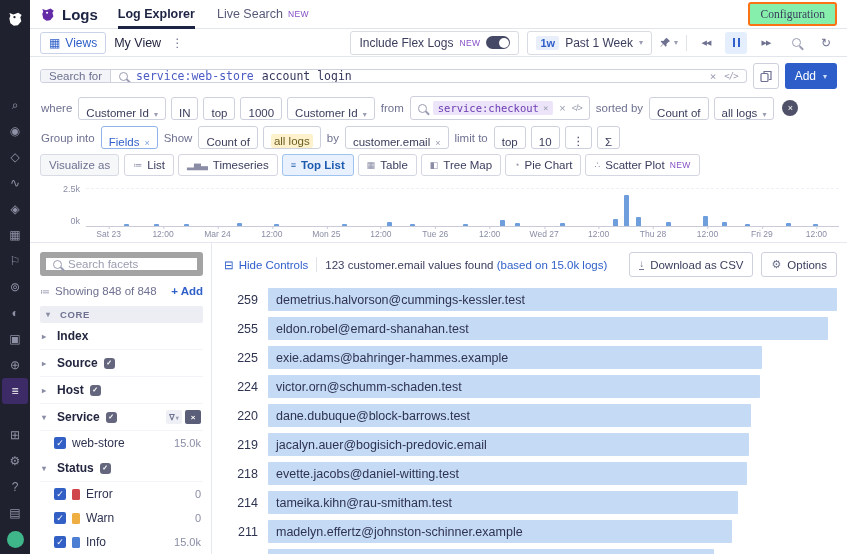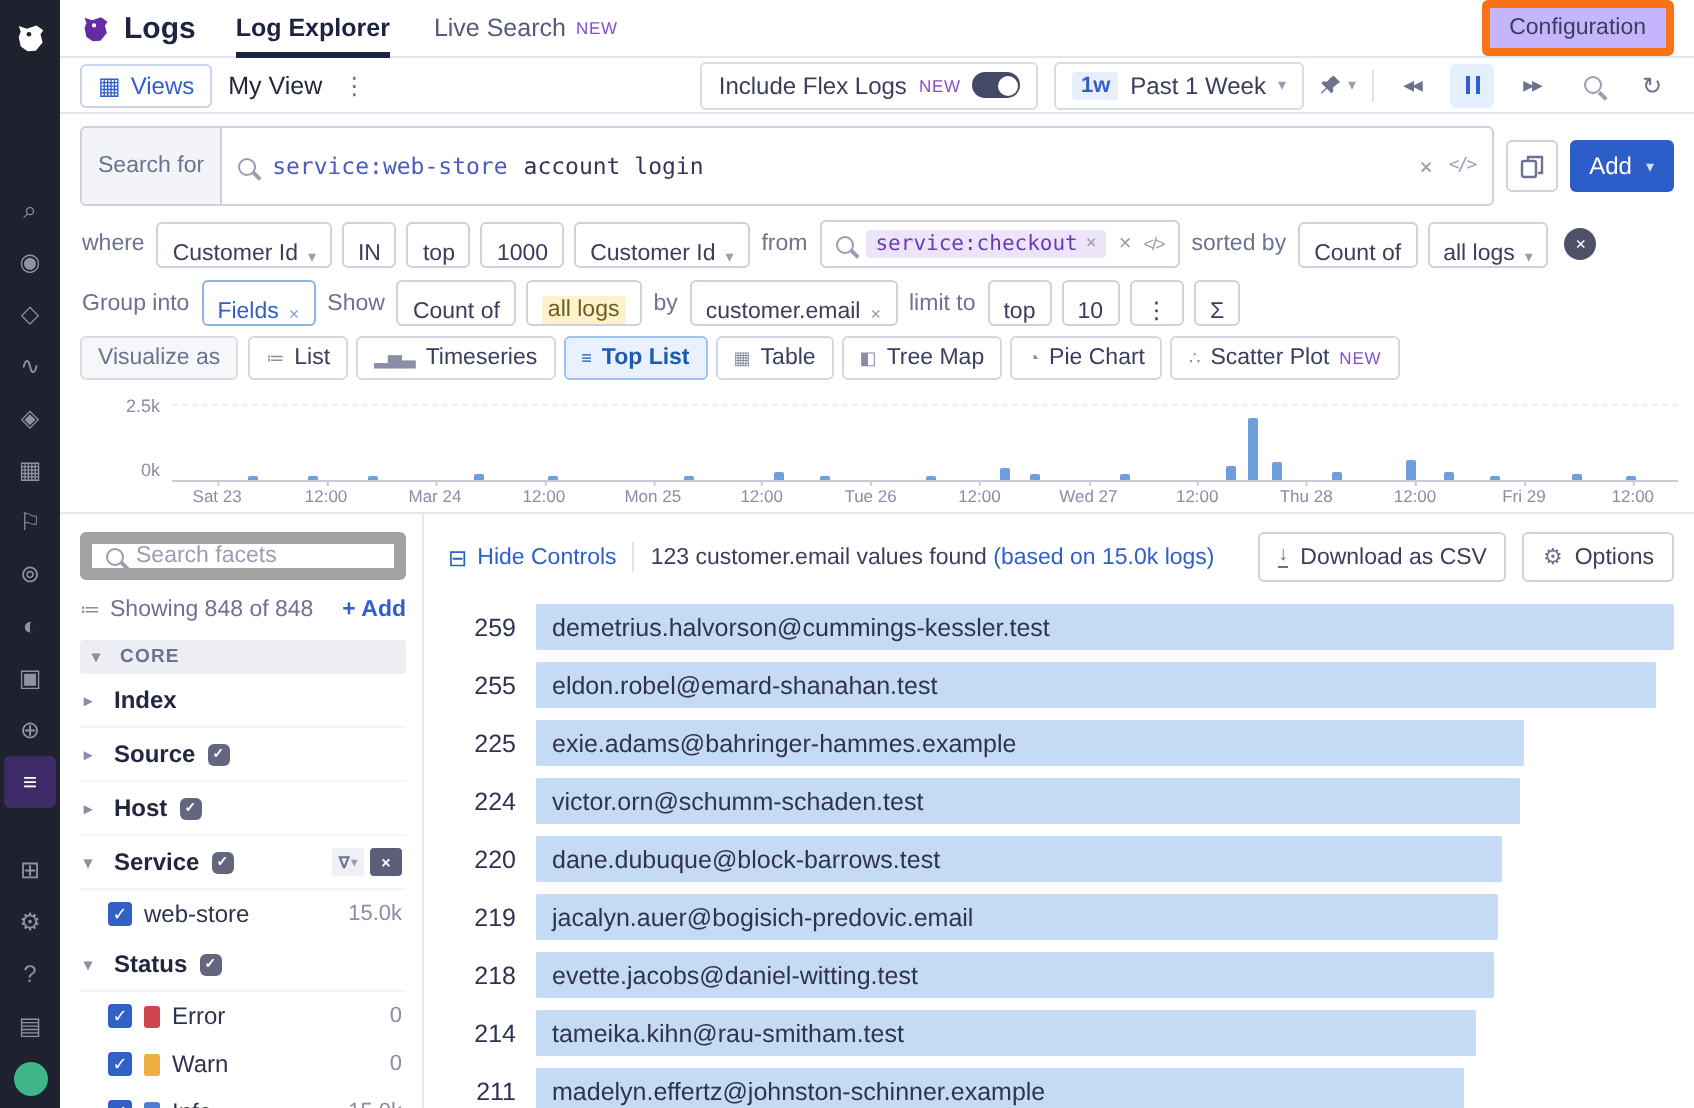--- a/index.html
+++ b/index.html
@@ -26,22 +26,22 @@
     padding: 0 10px; gap: 20px; flex-shrink: 0; }
   .title-wrap { display: flex; align-items: center; gap: 6px; font-size: 15px; font-weight: bold;
     color: #1d2342; }
   .tabs { display: flex; gap: 22px; height: 29px; }
   .tab { display: flex; align-items: center; gap: 5px; font-size: 12.5px; color: #565a78;
     position: relative; cursor: pointer; }
   .tab.active { color: #1d2342; font-weight: bold; }
   .tab.active::after { content: ""; position: absolute; left: 0; right: 0; bottom: 0; height: 3px;
     background: #1d2342; }
   .badge-new { font-size: 8.5px; font-weight: normal; color: #8650c7; letter-spacing: .4px; }
-  .btn { border: 4px solid #f97316; border-radius: 3px; background: #c4b5fd; font-size: 11.5px;
-    padding: 4px 10px; color: #3a3d5c; cursor: pointer; font-family: Liberation Sans, sans-serif; }
+  .btn { border: 2px solid #f97316; border-radius: 3px; background: #86efac; font-size: 11.5px;
+    padding: 4px 10px; color: #3a3d5c; cursor: pointer; font-family: Liberation Serif, serif; }
 
   
   .tbar2 { height: 28px; border-bottom: 1px solid #e3e5ec; display: flex; align-items: center;
     padding: 0 10px; gap: 8px; flex-shrink: 0; font-size: 12px; }
   .views-btn { display: flex; align-items: center; gap: 5px; border: 1px solid #c9d2e8;
     border-radius: 3px; color: #2f5fc9; background: #fff; height: 22px; padding: 0 8px;
     font-size: 12px; cursor: pointer; }
   .view-name { color: #23263f; font-size: 12.5px; }
   .kebab { color: #6e7190; font-size: 12px; cursor: pointer; padding: 0 2px; }
   .flex-pill { display: flex; align-items: center; gap: 6px; border: 1px solid #d8dbe4;
@@ -65,21 +65,21 @@
   .pause-ic { display: inline-block; width: 7px; height: 9px; border-left: 2.5px solid #2f5fc9;
     border-right: 2.5px solid #2f5fc9; }
   .mag { position: relative; width: 9px; height: 9px; border: 1.5px solid #9a9db2;
     border-radius: 50%; display: inline-block; flex-shrink: 0; }
   .mag::after { content: ""; position: absolute; width: 5px; height: 1.5px; background: #9a9db2;
     transform: rotate(45deg); right: -4px; bottom: -2px; }
 
   
   .search-row { display: flex; align-items: center; gap: 6px; padding: 6px 10px 4px 10px; }
   .sbox { flex: 1; display: flex; align-items: stretch; border: 1px solid #cdd1de;
-    border-radius: 3px; height: 40px; overflow: hidden; background: #fff; }
+    border-radius: 3px; height: 14px; overflow: hidden; background: #fff; }
   .sprefix { background: #f3f4f8; border-right: 1px solid #cdd1de; color: #6e7190;
     font-size: 11.5px; display: flex; align-items: center; padding: 0 8px; white-space: nowrap; }
   .sinput { flex: 1; display: flex; align-items: center; gap: 8px; padding: 0 8px;
     font-family: "DejaVu Sans Mono", monospace; font-size: 11.5px; cursor: text; }
   .tok-code { color: #4a5bc4; }
   .tok-text { color: #33365a; }
   .sspacer { flex: 1; }
   .sic { color: #9a9db2; font-size: 11px; cursor: pointer; }
   .sic.code { font-size: 9px; letter-spacing: -1px; }
   .sqbtn { width: 26px; height: 26px; border: 1px solid #cdd1de; border-radius: 3px; background: #fff;

